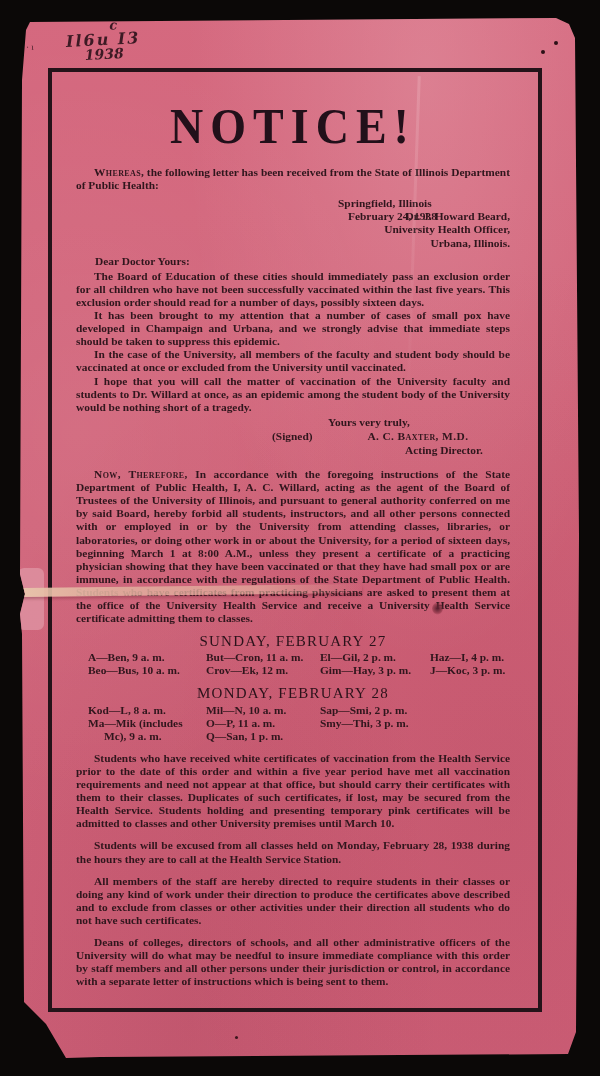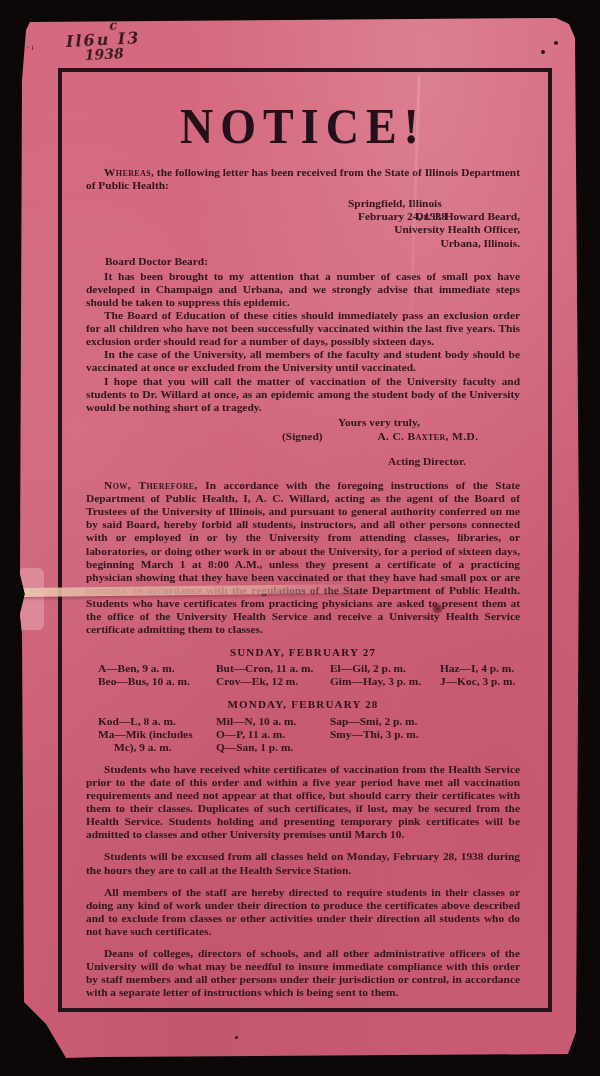--- a/index.html
+++ b/index.html
@@ -14,21 +14,21 @@
     position:absolute;left:20px;top:16px;width:564px;height:1044px;
     background:
       radial-gradient(ellipse at 72% 6%, rgba(255,235,235,.18), transparent 42%),
       radial-gradient(ellipse at 10% 40%, rgba(255,255,255,.07), transparent 45%),
       radial-gradient(ellipse at 85% 75%, rgba(120,20,40,.10), transparent 50%),
       radial-gradient(ellipse at 30% 96%, rgba(90,10,30,.10), transparent 45%),
       linear-gradient(176deg,#d5697f 0%,#d06278 45%,#cd5f77 100%);
     clip-path:polygon(10px 6px,536px 2px,549px 8px,555px 22px,559px 520px,556px 1016px,548px 1038px,80px 1041px,46px 1042px,26px 1008px,4px 986px,2px 618px,0px 598px,5px 578px,0px 558px,2px 64px,6px 14px);
   }
   .frame{
-    position:absolute;left:38px;top:52px;width:486px;height:936px;
+    position:absolute;left:28px;top:52px;width:486px;height:936px;
     border:4px solid #241319;
     box-sizing:content-box;
   }
   .content{
     position:absolute;left:24px;right:28px;top:22px;bottom:8px;
     color:#30161d;
     font-size:11.4px;line-height:13.1px;
     font-weight:bold;
     overflow:hidden;
   }
@@ -46,25 +46,25 @@
   .sc{font-variant:small-caps;letter-spacing:.4px;}
   .dateline{margin:5px 0 0 262px;text-align:left;}
   .dateline .l2{padding-left:10px;}
   .recipient{margin:-13px 0 0 19px;text-align:right;}
   .salutation{margin:5px 0 2px 19px;text-align:left;}
   .letterbody p{margin:0;}
   .closing{margin:2px 0 0 252px;text-align:left;}
   .signedline{margin:1px 0 0 0;text-align:left;}
   .signedline .slabel{margin-left:196px;text-align:right;}
   .signedline .sname{margin-left:52px;}
-  .acting{margin:12px 0 0 302px;text-align:left;}
+  .acting{margin:1px 0 0 302px;text-align:center;}
   .order{margin-top:11px;}
   .instructions{margin-top:9px;}
   .day-head{
-    text-align:center;font-weight:bold;font-size:11px;
+    text-align:center;font-weight:normal;font-size:15px;
     letter-spacing:1.2px;margin-top:10px;color:#2a121a;
   }
   .sched{
     display:grid;grid-template-columns:114px 110px 106px 1fr;
     margin:3px 0 0 12px;column-gap:4px;
   }
   .sched .cell{text-align:left;}
   .sched .entry{display:block;}
   .hang{padding-left:16px;text-indent:-16px;}
   .blockp{margin-top:9px;}
@@ -131,25 +131,25 @@
         <div>Springfield, Illinois</div>
         <div class="l2">February 24, 1938</div>
       </div>
 
       <div class="recipient">
         <div>Dr. J. Howard Beard,</div>
         <div>University Health Officer,</div>
         <div>Urbana, Illinois.</div>
       </div>
 
-      <div class="salutation">Board Doctor Beard:</div>
+      <div class="salutation">Dear Doctor Yours:</div>
 
       <div class="letterbody">
+        <p class="indent">The Board of Education of these cities should immediately pass an exclusion order for all children who have not been successfully vaccinated within the last five years.  This exclusion order should read for a number of days, possibly sixteen days.</p>
         <p class="indent">It has been brought to my attention that a number of cases of small pox have developed in Champaign and Urbana, and we strongly advise that immediate steps should be taken to suppress this epidemic.</p>
-        <p class="indent">The Board of Education of these cities should immediately pass an exclusion order for all children who have not been successfully vaccinated within the last five years.  This exclusion order should read for a number of days, possibly sixteen days.</p>
         <p class="indent">In the case of the University, all members of the faculty and student body should be vaccinated at once or excluded from the University until vaccinated.</p>
         <p class="indent">I hope that you will call the matter of vaccination of the University faculty and students to Dr. Willard at once, as an epidemic among the student body of the University would be nothing short of a tragedy.</p>
       </div>
 
       <div class="closing">Yours very truly,</div>
       <div class="signedline">
         <span class="slabel">(Signed)</span>
         <span class="sname sc">A. C. Baxter, M.D.</span>
       </div>
       <div class="acting">Acting Director.</div>

